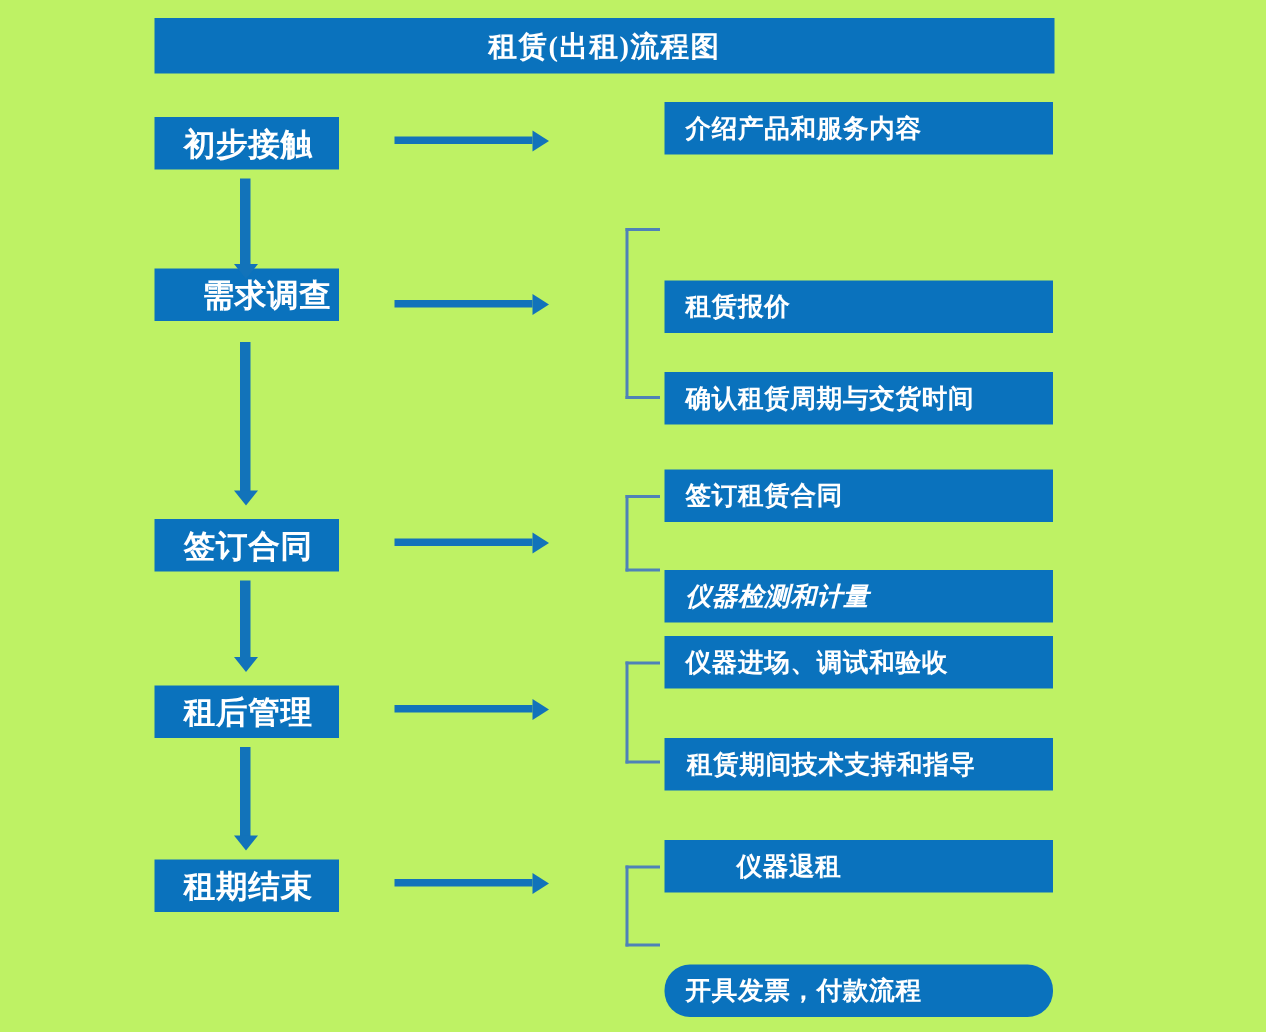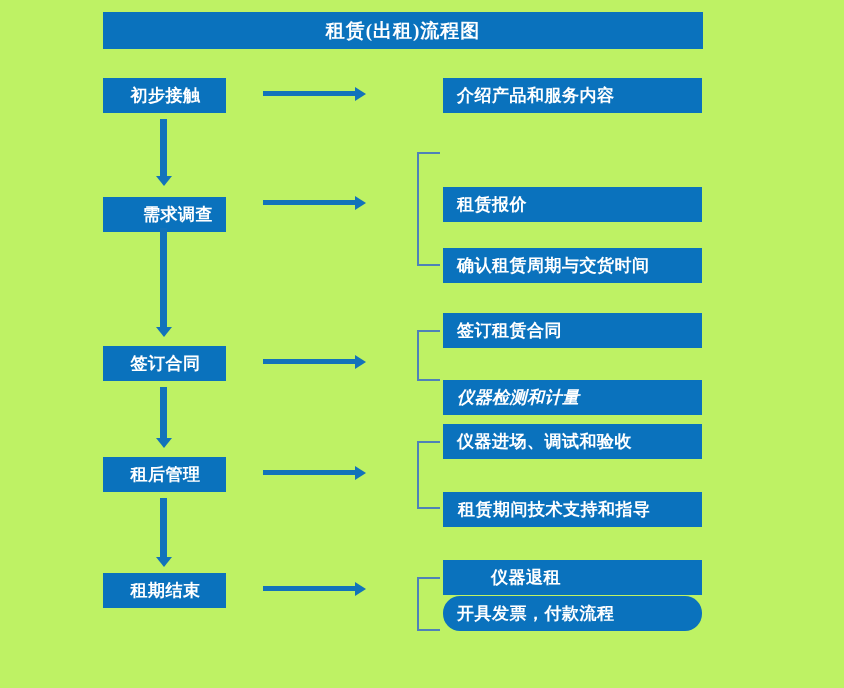--- a/index.html
+++ b/index.html
@@ -42,21 +42,21 @@
     font-size: 19px;
     display: flex;
     align-items: center;
     justify-content: center;
     letter-spacing: 1px;
   }
   .stage-box {
     left: 103px;
     width: 123px;
     height: 35px;
-    font-size: 17px;
+    font-size: 21px;
     justify-content: center;
     padding-left: 2px;
   }
   .detail-box {
     left: 443px;
     width: 259px;
     height: 35px;
     font-size: 17px;
     justify-content: flex-start;
     padding-left: 14px;
@@ -112,44 +112,44 @@
   }
 </style>
 </head>
 <body>
 
 <div id="canvas">
 
   <div class="title-bar">租赁(出租)流程图</div>
 
   <div class="box stage-box" style="top:78px;">初步接触</div>
-  <div class="box stage-box" style="top:197px;padding-left:27px;">需求调查</div>
+  <div class="box stage-box" style="top:179px;padding-left:27px;">需求调查</div>
   <div class="box stage-box" style="top:457px;">租后管理</div>
   <div class="box stage-box" style="top:346px;">签订合同</div>
   <div class="box stage-box" style="top:573px;font-family:Liberation Serif, serif;">租期结束</div>
 
   <div class="v-arrow" style="top:119px;height:58px;"></div>
   <div class="v-arrow" style="top:228px;height:100px;"></div>
   <div class="v-arrow" style="top:387px;height:52px;"></div>
   <div class="v-arrow" style="top:498px;height:60px;"></div>
 
   <div class="h-arrow" style="top:91px;"></div>
   <div class="h-arrow" style="top:200px;"></div>
   <div class="h-arrow" style="top:359px;"></div>
   <div class="h-arrow" style="top:470px;"></div>
   <div class="h-arrow" style="top:586px;"></div>
 
   <div class="bracket" style="top:152px;height:114px;"></div>
   <div class="bracket" style="top:330px;height:51px;"></div>
   <div class="bracket" style="top:441px;height:68px;"></div>
   <div class="bracket" style="top:577px;height:54px;"></div>
 
-  <div class="box detail-box" style="top:78px;">介绍产品和服务内容</div>
+  <div class="box detail-box" style="top:68px;">介绍产品和服务内容</div>
   <div class="box detail-box" style="top:187px;">租赁报价</div>
   <div class="box detail-box" style="top:248px;">确认租赁周期与交货时间</div>
   <div class="box detail-box" style="top:313px;">签订租赁合同</div>
   <div class="box detail-box" style="top:380px;font-style:italic;">仪器检测和计量</div>
   <div class="box detail-box" style="top:424px;">仪器进场、调试和验收</div>
   <div class="box detail-box" style="top:492px;padding-left:15px;">租赁期间技术支持和指导</div>
   <div class="box detail-box" style="top:560px;padding-left:48px;">仪器退租</div>
-  <div class="box detail-box" style="top:596px;border-radius:17px;">开具发票，付款流程</div>
+  <div class="box detail-box" style="top:643px;border-radius:17px;">开具发票，付款流程</div>
 
 </div>
 
 </body></html>

